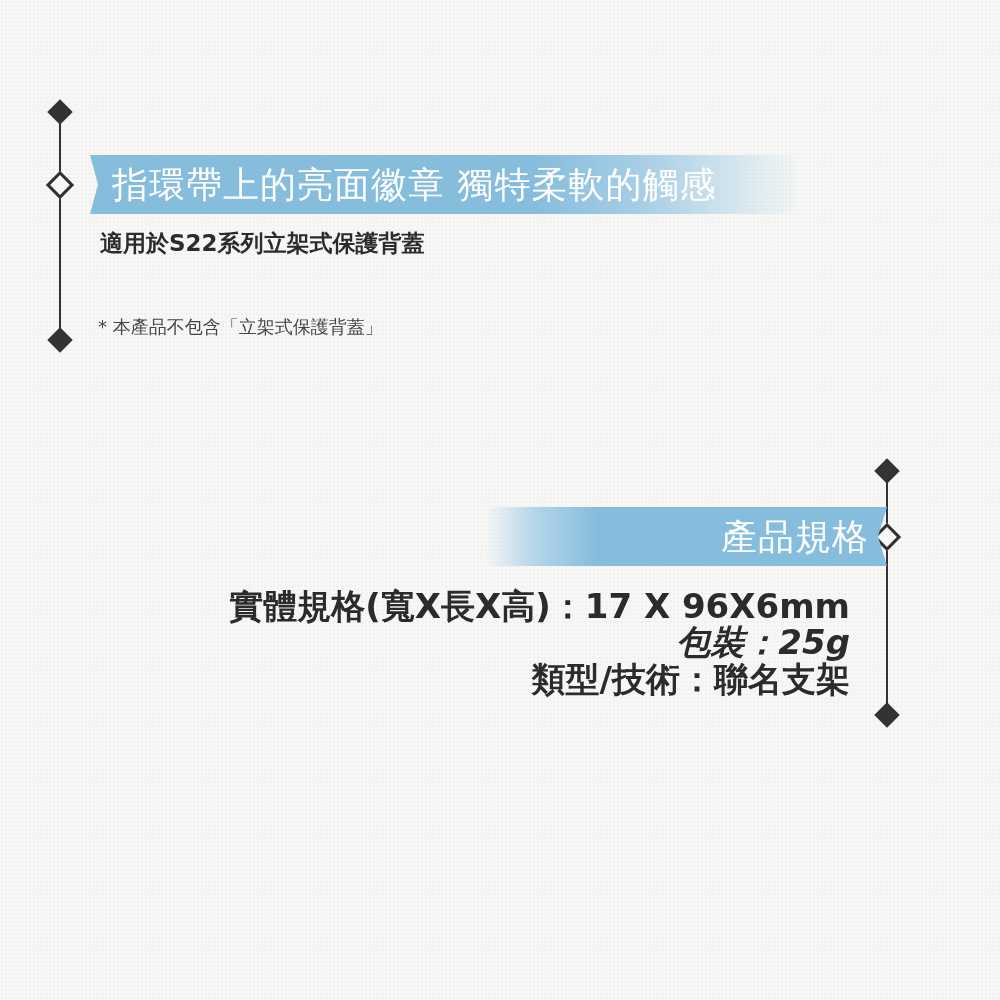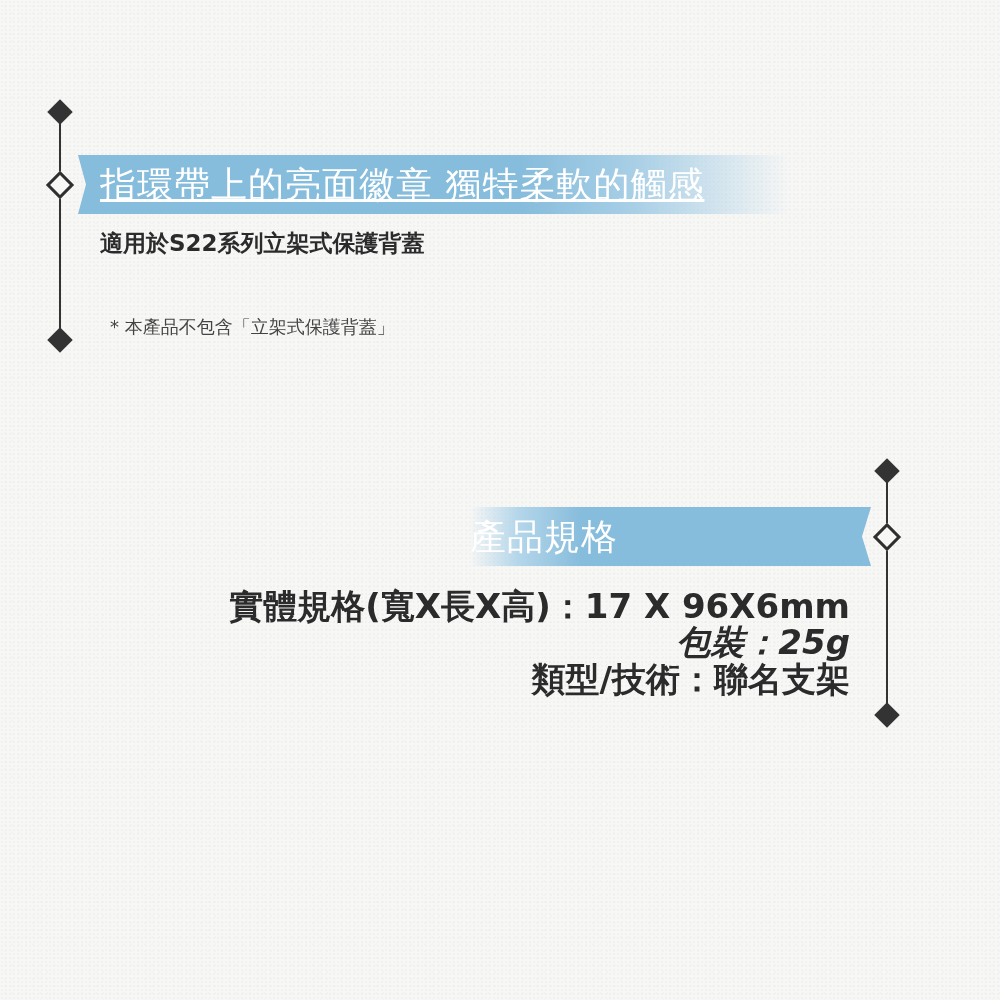--- a/index.html
+++ b/index.html
@@ -21,39 +21,38 @@
     .diamond-hollow {
       position: absolute; width: 14px; height: 14px; background: #f7f7f6;
       border: 3px solid #2f2f2f; transform: rotate(45deg);
     }
     .banner {
       position: absolute; height: 59px; color: #fff;
       font-size: 36px; line-height: 59px; letter-spacing: 1px;
       white-space: nowrap;
     }
     .banner-left {
-      left: 78px; top: 155px; width: 712px;
+      left: 90px; top: 155px; width: 712px;
       background: linear-gradient(to right, #86bcdc 0%, #86bcdc 62%, #a8cfe6 78%, rgba(247,247,246,0) 100%);
       clip-path: polygon(0 0, 100% 0, 100% 100%, 0 100%, 8px 50%);
-      padding-left: 22px; box-sizing: border-box; text-decoration: underline;
+      padding-left: 22px; box-sizing: border-box;
     }
     .banner-right {
-      left: 470px; top: 507px; width: 401px;
+      left: 486px; top: 507px; width: 401px;
       background: linear-gradient(to left, #86bcdc 0%, #86bcdc 72%, #b4d6ea 88%, rgba(247,247,246,0) 100%);
       clip-path: polygon(0 0, 100% 0, calc(100% - 9px) 50%, 100% 100%, 0 100%);
-      text-align: left; padding-right: 18px; box-sizing: border-box;
+      text-align: right; padding-right: 18px; box-sizing: border-box;
     }
     .sub {
       position: absolute; left: 100px; top: 228px; font-size: 23px; color: #2b2b2b;
       font-weight: bold; white-space: nowrap;
     }
     .note {
       position: absolute; left: 98px; top: 315px; font-size: 18px; color: #444;
       white-space: nowrap;
-      margin-left: 12px;
     }
     .spec {
       position: absolute; right: 150px; font-size: 34px; color: #2b2b2b;
       font-weight: bold; white-space: nowrap; text-align: right;
     }
   </style>
 </head>
 <body>
 
 <div class="vline" style="left:59px; top:112px; height:230px;"></div>

